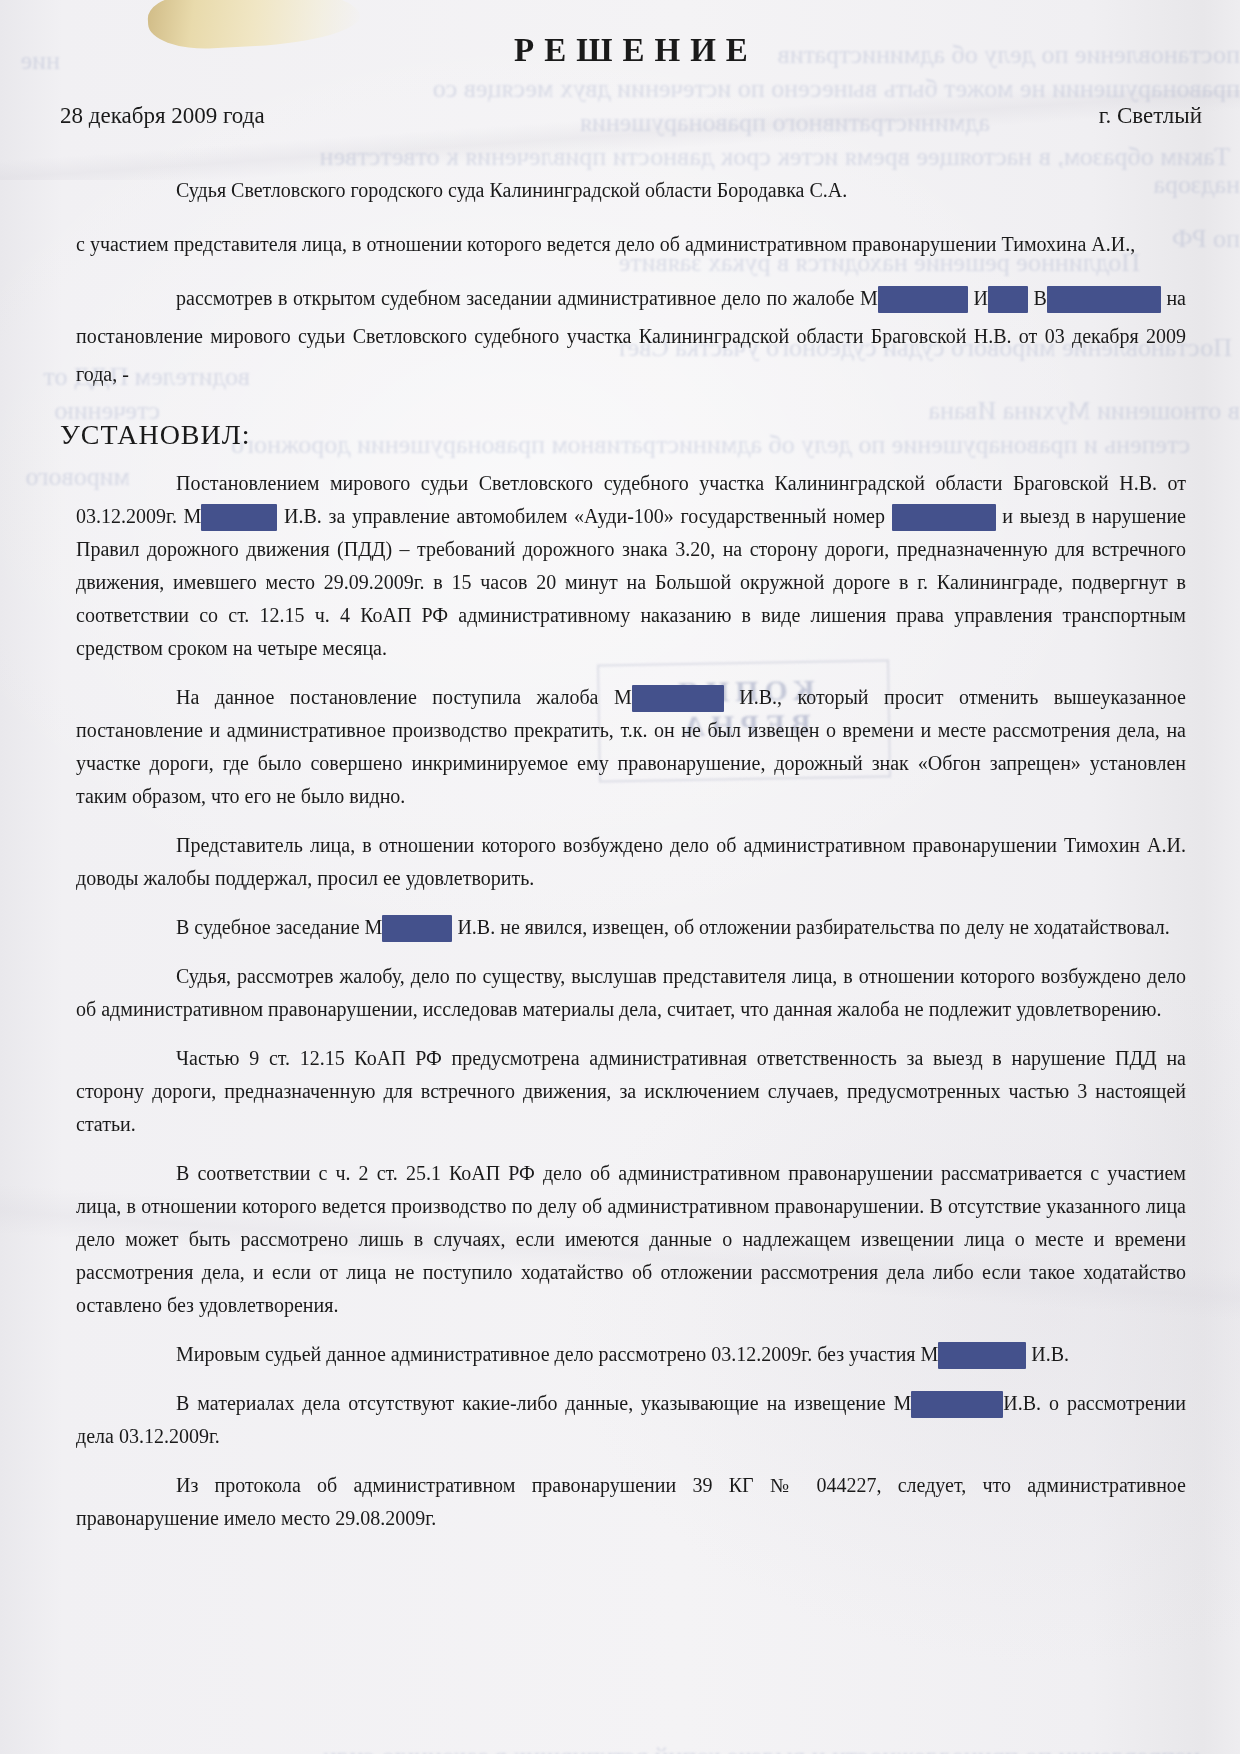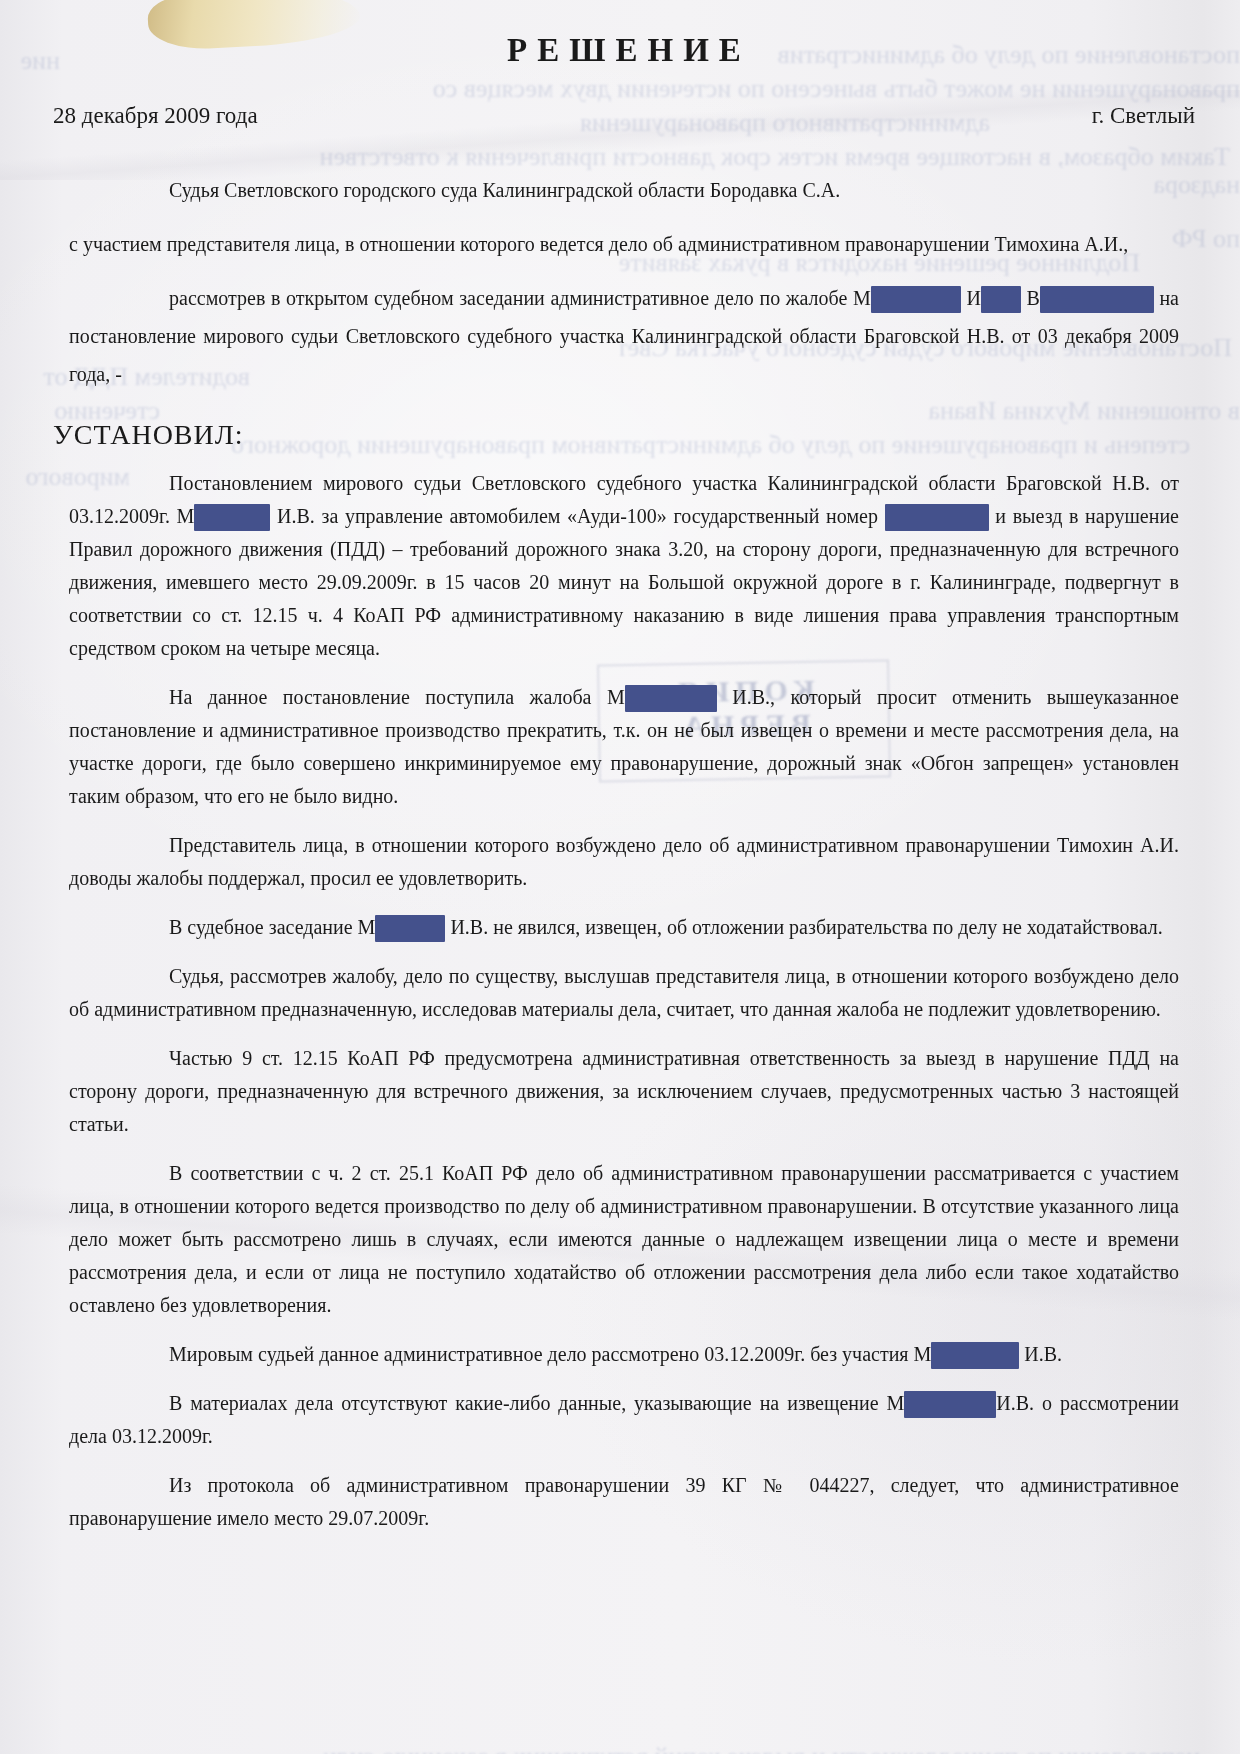--- a/index.html
+++ b/index.html
@@ -34,21 +34,21 @@
     font-size:30px; font-weight:bold; letter-spacing:6px; text-align:center;
     padding-top:10px; box-sizing:border-box; filter:blur(.8px);
   }
   .tape {
     position:absolute; left:148px; top:-8px; width:212px; height:54px;
     background:linear-gradient(100deg, rgba(206,184,128,.95) 0%, rgba(232,217,168,.95) 22%,
       rgba(240,229,192,.92) 50%, rgba(243,237,211,.55) 80%, rgba(243,237,211,0) 100%);
     border-radius:18% 45% 50% 30% / 40% 55% 45% 50%;
     transform:rotate(-3deg);
   }
-  .content { position:absolute; left:53px; top:30px; width:1142px; z-index:2; }
+  .content { position:absolute; left:60px; top:30px; width:1142px; z-index:2; }
   .title {
     text-align:center; font-weight:bold; font-size:33px;
     letter-spacing:10px; padding-left:10px; margin:2px 0 34px 0;
   }
   .dateline { display:flex; justify-content:space-between; font-size:23px; margin:0 0 42px 0; }
   .para { font-size:20px; text-align:justify; margin:16px; }
   .para.intro { line-height:38px; }
   .para.main { line-height:33px; }
   .para.indent { text-indent:100px; }
   .heading { text-align:left; font-size:28px; font-weight:normal; margin:26px 0 16px 0; letter-spacing:1px; }
@@ -100,22 +100,22 @@
         <p class="para intro indent">рассмотрев в открытом судебном заседании административное дело по жалобе М<span class="redacted" style="width: 90px; background: rgb(68, 81, 140);"></span> И<span class="redacted" style="width: 40px; background: rgb(68, 81, 140);"></span> В<span class="redacted" style="width: 114px; background: rgb(68, 81, 140);"></span> на постановление мирового судьи Светловского судебного участка Калининградской области Браговской Н.В. от 03 декабря 2009 года, -</p>
       </div>
 
     <div class="heading">УСТАНОВИЛ:</div>
 
     <div>
         <p class="para main indent">Постановлением мирового судьи Светловского судебного участка Калининградской области Браговской Н.В. от 03.12.2009г. М<span class="redacted" style="width: 76px; background: rgb(68, 81, 140);"></span> И.В. за управление автомобилем «Ауди-100» государственный номер <span class="redacted" style="width: 104px; background: rgb(68, 81, 140);"></span> и выезд в нарушение Правил дорожного движения (ПДД) – требований дорожного знака 3.20, на сторону дороги, предназначенную для встречного движения, имевшего место 29.09.2009г. в 15 часов 20 минут на Большой окружной дороге в г. Калининграде, подвергнут в соответствии со ст. 12.15 ч. 4 КоАП РФ административному наказанию в виде лишения права управления транспортным средством сроком на четыре месяца.</p>
         <p class="para main indent">На данное постановление поступила жалоба М<span class="redacted" style="width: 92px; background: rgb(68, 81, 140);"></span> И.В., который просит отменить вышеуказанное постановление и административное производство прекратить, т.к. он не был извещен о времени и месте рассмотрения дела, на участке дороги, где было совершено инкриминируемое ему правонарушение, дорожный знак «Обгон запрещен» установлен таким образом, что его не было видно.</p>
         <p class="para main indent">Представитель лица, в отношении которого возбуждено дело об административном правонарушении Тимохин А.И. доводы жалобы поддержал, просил ее удовлетворить.</p>
         <p class="para main indent">В судебное заседание М<span class="redacted" style="width: 70px; background: rgb(68, 81, 140);"></span> И.В. не явился, извещен, об отложении разбирательства по делу не ходатайствовал.</p>
-        <p class="para main indent">Судья, рассмотрев жалобу, дело по существу, выслушав представителя лица, в отношении которого возбуждено дело об административном предназначенную, исследовав материалы дела, считает, что данная жалоба не подлежит удовлетворению.</p>
+        <p class="para main indent">Судья, рассмотрев жалобу, дело по существу, выслушав представителя лица, в отношении которого возбуждено дело об административном правонарушении, исследовав материалы дела, считает, что данная жалоба не подлежит удовлетворению.</p>
         <p class="para main indent">Частью 9 ст. 12.15 КоАП РФ предусмотрена административная ответственность за выезд в нарушение ПДД  на сторону дороги, предназначенную для встречного движения, за исключением случаев, предусмотренных частью 3 настоящей статьи.</p>
         <p class="para main indent">В соответствии с ч. 2 ст. 25.1 КоАП РФ дело об административном правонарушении рассматривается с участием лица, в отношении которого ведется производство по делу об административном правонарушении. В отсутствие указанного лица дело может быть рассмотрено лишь в случаях, если имеются данные о надлежащем извещении лица о месте и времени рассмотрения дела, и если от лица не поступило ходатайство об отложении рассмотрения дела либо если такое ходатайство оставлено без удовлетворения.</p>
         <p class="para main indent">Мировым судьей данное административное дело рассмотрено 03.12.2009г. без участия М<span class="redacted" style="width: 88px; background: rgb(68, 81, 140);"></span> И.В.</p>
         <p class="para main indent">В материалах дела отсутствуют какие-либо данные, указывающие на извещение М<span class="redacted" style="width: 92px; background: rgb(68, 81, 140);"></span>И.В. о рассмотрении дела 03.12.2009г.</p>
-        <p class="para main indent">Из протокола об административном правонарушении 39 КГ № 044227, следует, что административное правонарушение имело место 29.07.2009г.</p>
+        <p class="para main indent">Из протокола об административном правонарушении 39 КГ № 044227, следует, что административное правонарушение имело место 29.08.2009г.</p>
       </div>
   </div>
 
 </div>
 
 </body></html>

